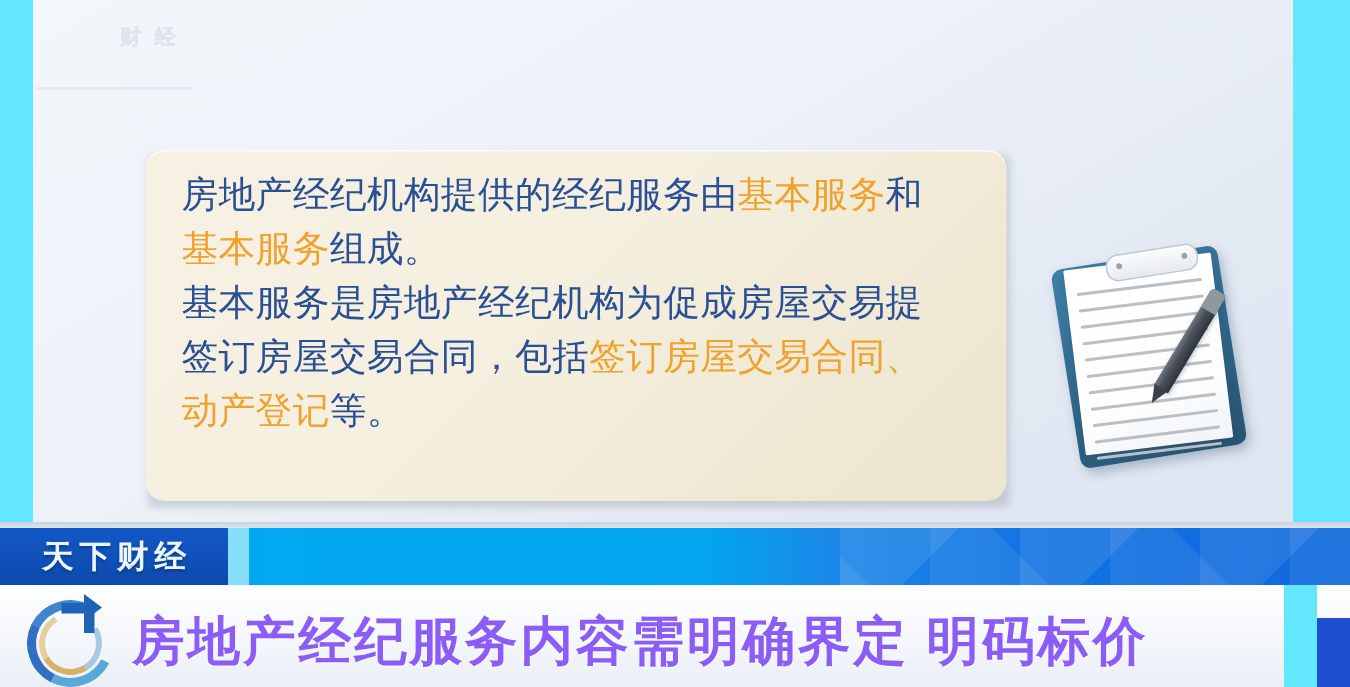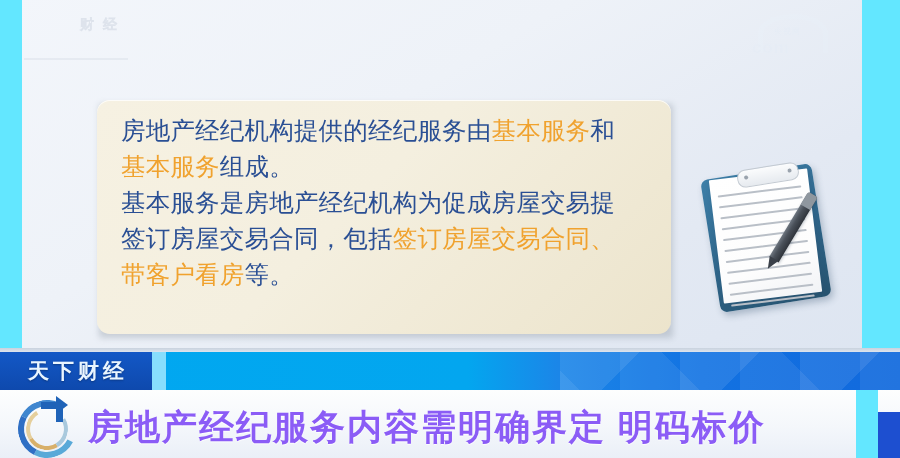--- a/index.html
+++ b/index.html
@@ -258,21 +258,21 @@
   </div>
 
 
   <div class="card-shadow"></div>
   <div class="card">
     <div class="card-text" id="card-text">
         <div class="card-line"><span>房地产经纪机构提供的经纪服务由</span><span class="hl">基本服务</span><span>和</span></div>
         <div class="card-line"><span class="hl">基本服务</span><span>组成。</span></div>
         <div class="card-line"><span>基本服务是房地产经纪机构为促成房屋交易提</span></div>
         <div class="card-line"><span>签订房屋交易合同，包括</span><span class="hl">签订房屋交易合同、</span></div>
-        <div class="card-line"><span class="hl">带客户看房</span><span>等。</span></div>
+        <div class="card-line"><span class="hl">动产登记</span><span>等。</span></div>
       </div>
   </div>
 
   <div class="clip-wrap">
     <div class="clip-board"></div>
     <div class="clip-paper">
       <div class="clip-lines" id="clip-lines">
           <i></i>
           <i></i>
           <i></i>

